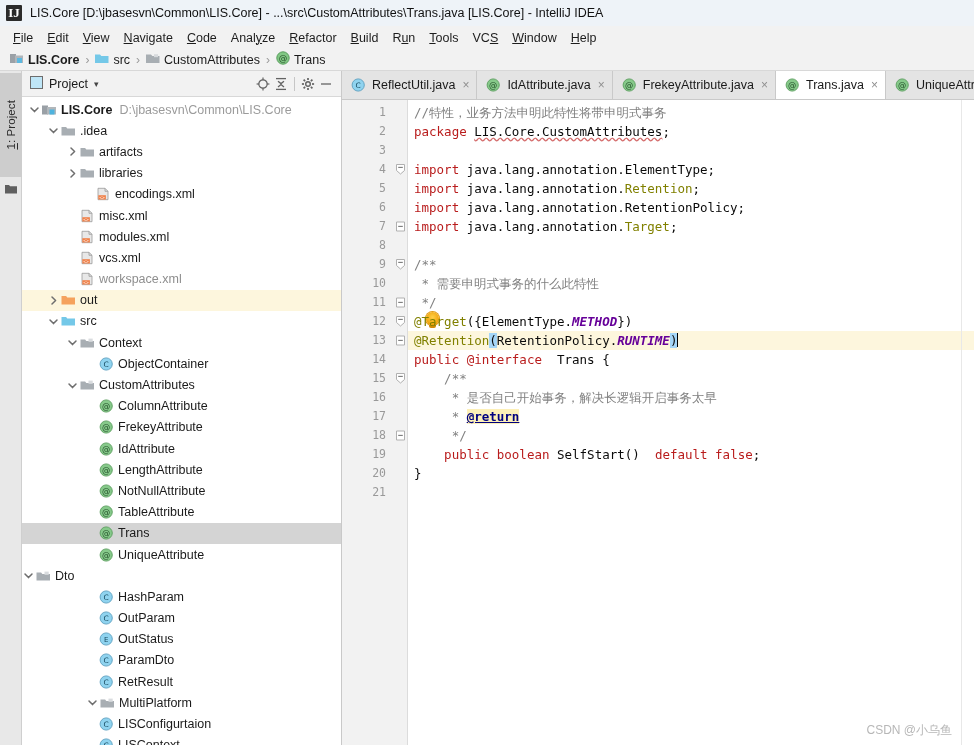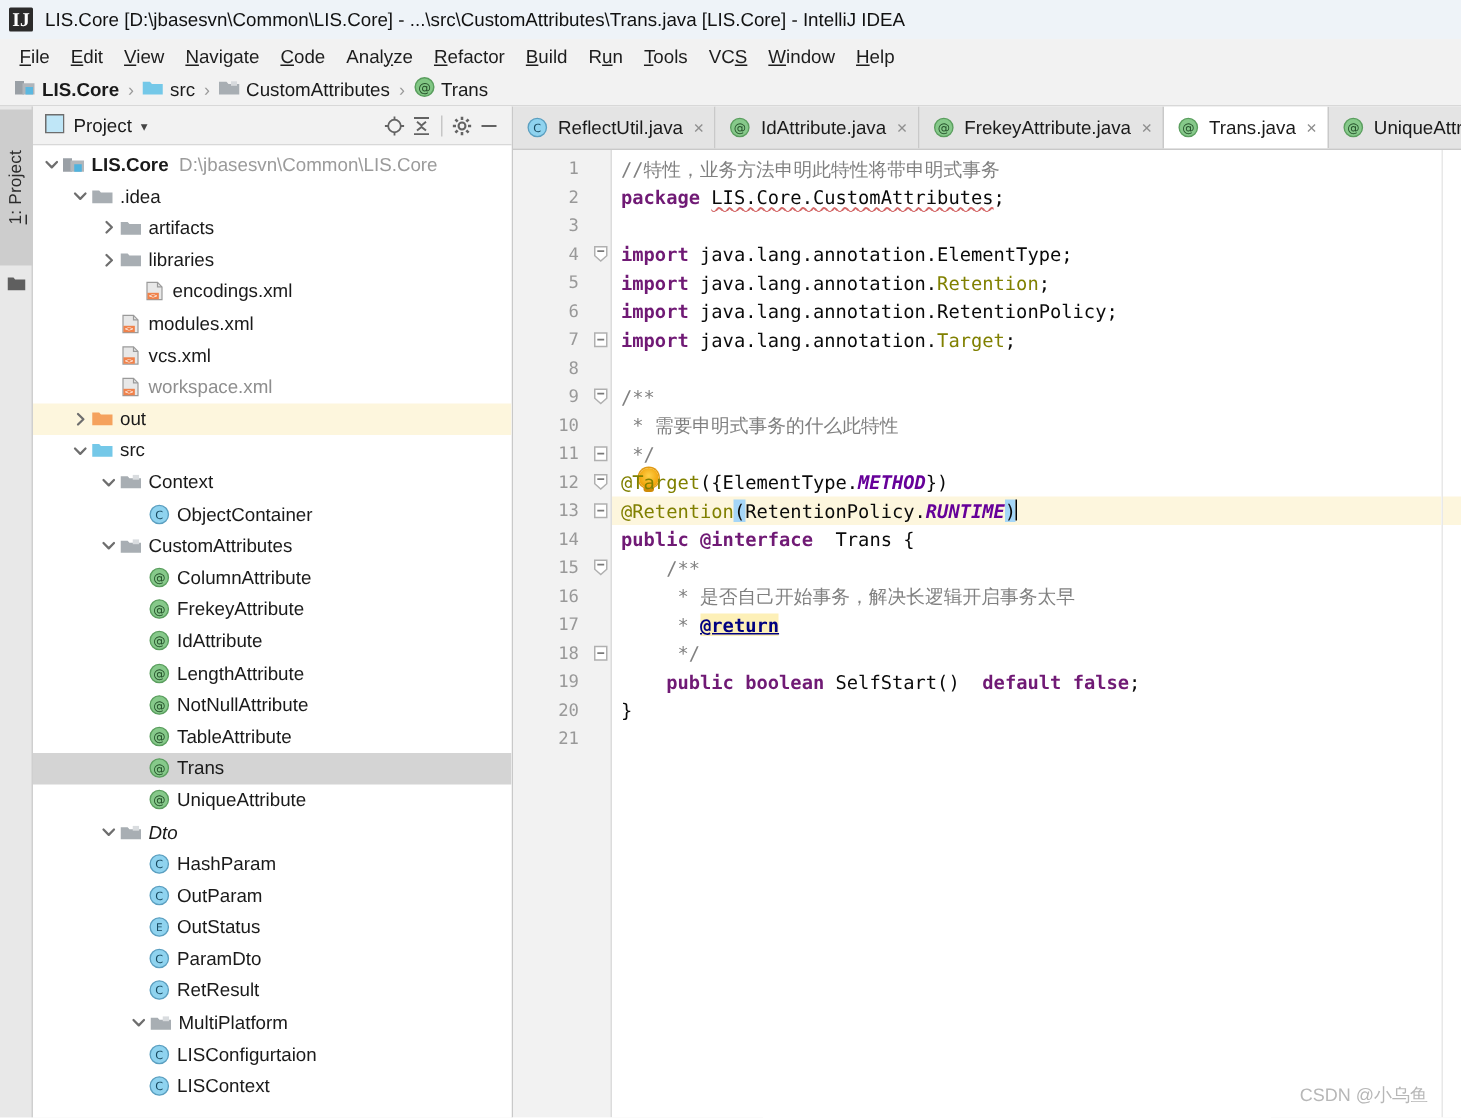--- a/index.html
+++ b/index.html
@@ -216,21 +216,21 @@
     height: 19px; line-height: 19px;
     font-family: "DejaVu Sans Mono", monospace;
     font-size: 12.5px;
     white-space: pre;
     padding-left: 6px;
     color: #0a0a0a;
     position: relative;
   }
   .cline.cur { background: #fdf6dd; }
   
-  .kw  { color:#701a75; font-weight: bold; }
+  .kw  { color:#b91c1c; font-weight: normal; }
   .cmt { color:#808080; }
   .doc { color:#808080; }
   .anno{ color:#808000; }
   .stat{ color:#660099; font-style: italic; font-weight:bold;}
   .plain { color:#0a0a0a; }
   .tagk { color:#000080; font-weight:bold; text-decoration: underline; background:#fdf0b8;}
   .brmatch { background:#a5d6f7; }
   .squig {
     text-decoration: underline;
     text-decoration-style: wavy;
@@ -469,48 +469,62 @@
             <svg width="11" height="11" viewBox="0 0 11 11"></svg>
           </span>
           <span class="ticon">
             <svg width="15" height="14" viewBox="0 0 15 14">
               <path d="M2 1.3h7l3 3V12.7H2z" fill="#e8e8e8" stroke="#9a9a9a" stroke-width="0.8"></path>
               <path d="M9 1.3v3h3" fill="none" stroke="#9a9a9a" stroke-width="0.8"></path>
               <rect x="2.3" y="8.2" width="7.6" height="4.3" fill="#f0824b"></rect>
               <text x="6.1" y="11.9" font-size="4.6" text-anchor="middle" fill="#fff" font-family="DejaVu Sans Mono, monospace">&lt;&gt;</text>
             </svg>
           </span>
-          <span class="tlabel">modules.xml</span>
+          <span class="tlabel">misc.xml</span>
         </div>
         <div class="trow" style="padding-left: 44px;">
           <span class="twist">
             <svg width="11" height="11" viewBox="0 0 11 11"></svg>
           </span>
           <span class="ticon">
             <svg width="15" height="14" viewBox="0 0 15 14">
               <path d="M2 1.3h7l3 3V12.7H2z" fill="#e8e8e8" stroke="#9a9a9a" stroke-width="0.8"></path>
               <path d="M9 1.3v3h3" fill="none" stroke="#9a9a9a" stroke-width="0.8"></path>
               <rect x="2.3" y="8.2" width="7.6" height="4.3" fill="#f0824b"></rect>
               <text x="6.1" y="11.9" font-size="4.6" text-anchor="middle" fill="#fff" font-family="DejaVu Sans Mono, monospace">&lt;&gt;</text>
             </svg>
           </span>
-          <span class="tlabel">vcs.xml</span>
+          <span class="tlabel">modules.xml</span>
         </div>
         <div class="trow" style="padding-left: 44px;">
           <span class="twist">
             <svg width="11" height="11" viewBox="0 0 11 11"></svg>
           </span>
           <span class="ticon">
             <svg width="15" height="14" viewBox="0 0 15 14">
               <path d="M2 1.3h7l3 3V12.7H2z" fill="#e8e8e8" stroke="#9a9a9a" stroke-width="0.8"></path>
               <path d="M9 1.3v3h3" fill="none" stroke="#9a9a9a" stroke-width="0.8"></path>
               <rect x="2.3" y="8.2" width="7.6" height="4.3" fill="#f0824b"></rect>
               <text x="6.1" y="11.9" font-size="4.6" text-anchor="middle" fill="#fff" font-family="DejaVu Sans Mono, monospace">&lt;&gt;</text>
             </svg>
           </span>
+          <span class="tlabel">vcs.xml</span>
+        </div>
+        <div class="trow" style="padding-left: 44px;">
+          <span class="twist">
+            <svg width="11" height="11" viewBox="0 0 11 11"></svg>
+          </span>
+          <span class="ticon">
+            <svg width="15" height="14" viewBox="0 0 15 14">
+              <path d="M2 1.3h7l3 3V12.7H2z" fill="#e8e8e8" stroke="#9a9a9a" stroke-width="0.8"></path>
+              <path d="M9 1.3v3h3" fill="none" stroke="#9a9a9a" stroke-width="0.8"></path>
+              <rect x="2.3" y="8.2" width="7.6" height="4.3" fill="#f0824b"></rect>
+              <text x="6.1" y="11.9" font-size="4.6" text-anchor="middle" fill="#fff" font-family="DejaVu Sans Mono, monospace">&lt;&gt;</text>
+            </svg>
+          </span>
           <span class="tlabel dim">workspace.xml</span>
         </div>
         <div class="trow hl" style="padding-left: 25px;">
           <span class="twist">
             <svg width="11" height="11" viewBox="0 0 11 11">
               <polyline points="4,2 7.6,5.5 4,9" fill="none" stroke="#6e6e6e" stroke-width="1.5" stroke-linecap="round" stroke-linejoin="round"></polyline>
             </svg>
           </span>
           <span class="ticon">
             <svg width="15" height="14" viewBox="0 0 15 14">
@@ -661,21 +675,21 @@
             <svg width="11" height="11" viewBox="0 0 11 11"></svg>
           </span>
           <span class="ticon">
             <svg width="15" height="14" viewBox="0 0 15 14">
               <circle cx="7.2" cy="7" r="6.1" fill="#86c98a" stroke="#5a9e5e" stroke-width="0.9"></circle>
               <text x="7.2" y="10.1" font-size="8.2" text-anchor="middle" fill="#24502a" font-family="DejaVu Sans, sans-serif">@</text>
             </svg>
           </span>
           <span class="tlabel">UniqueAttribute</span>
         </div>
-        <div class="trow" style="padding-left: 44px; font-style: italic;">
+        <div class="trow" style="">
           <span class="twist">
             <svg width="11" height="11" viewBox="0 0 11 11">
               <polyline points="2,4 5.5,7.6 9,4" fill="none" stroke="#6e6e6e" stroke-width="1.5" stroke-linecap="round" stroke-linejoin="round"></polyline>
             </svg>
           </span>
           <span class="ticon">
             <svg width="15" height="14" viewBox="0 0 15 14">
               <path d="M0.5 3.5h4.6l1.2 1.4H14V11.5H0.5z" fill="#a8aeb3"></path>
               <rect x="8.5" y="2.6" width="4.2" height="3.2" fill="#d9dcdf"></rect>
             </svg>

